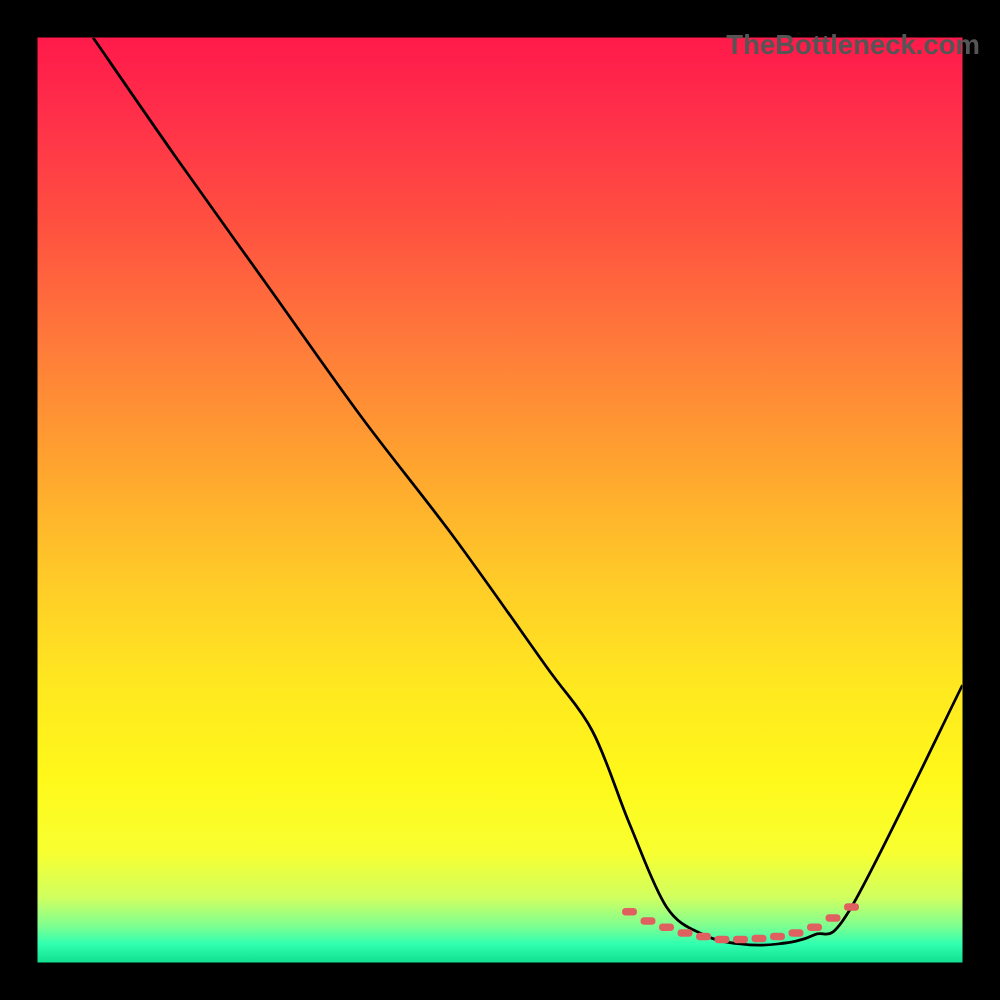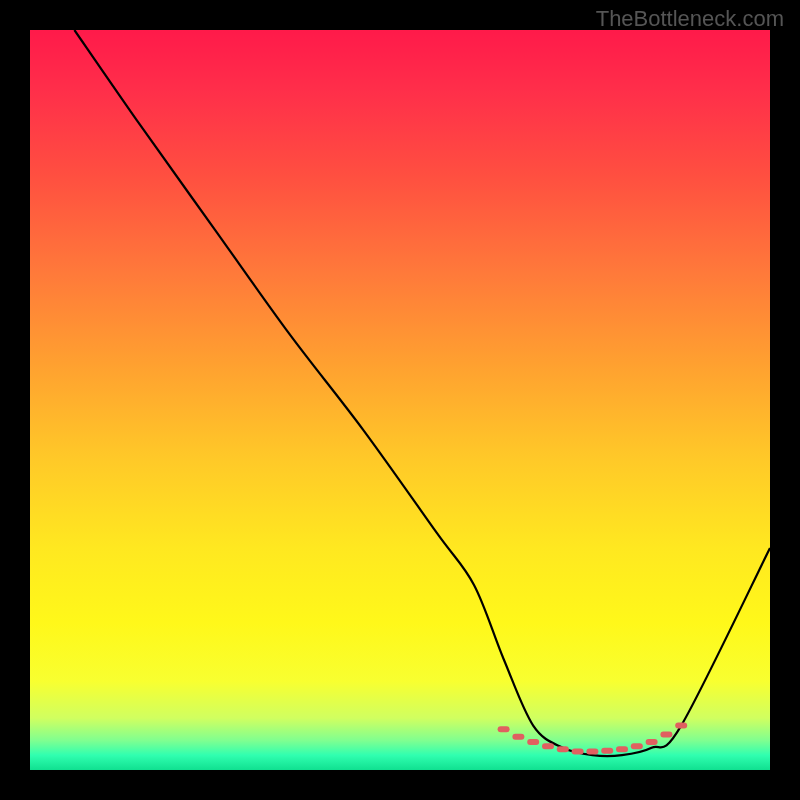--- a/index.html
+++ b/index.html
@@ -6,25 +6,25 @@
   body {
     width: 800px;
     height: 800px;
     background: #000;
     position: relative;
     font-family: Arial, sans-serif;
     overflow: hidden;
   }
   .watermark {
     position: absolute;
-    top: 6px;
+    top: 23px;
     right: 16px;
     color: #555;
     font-size: 22px;
-    font-weight: 400;
+    font-weight: 700;
     z-index: 10;
   }
   .plot-area {
     position: absolute;
     left: 30px;
     top: 30px;
     width: 740px;
     height: 740px;
   }
   .gradient-bg {

